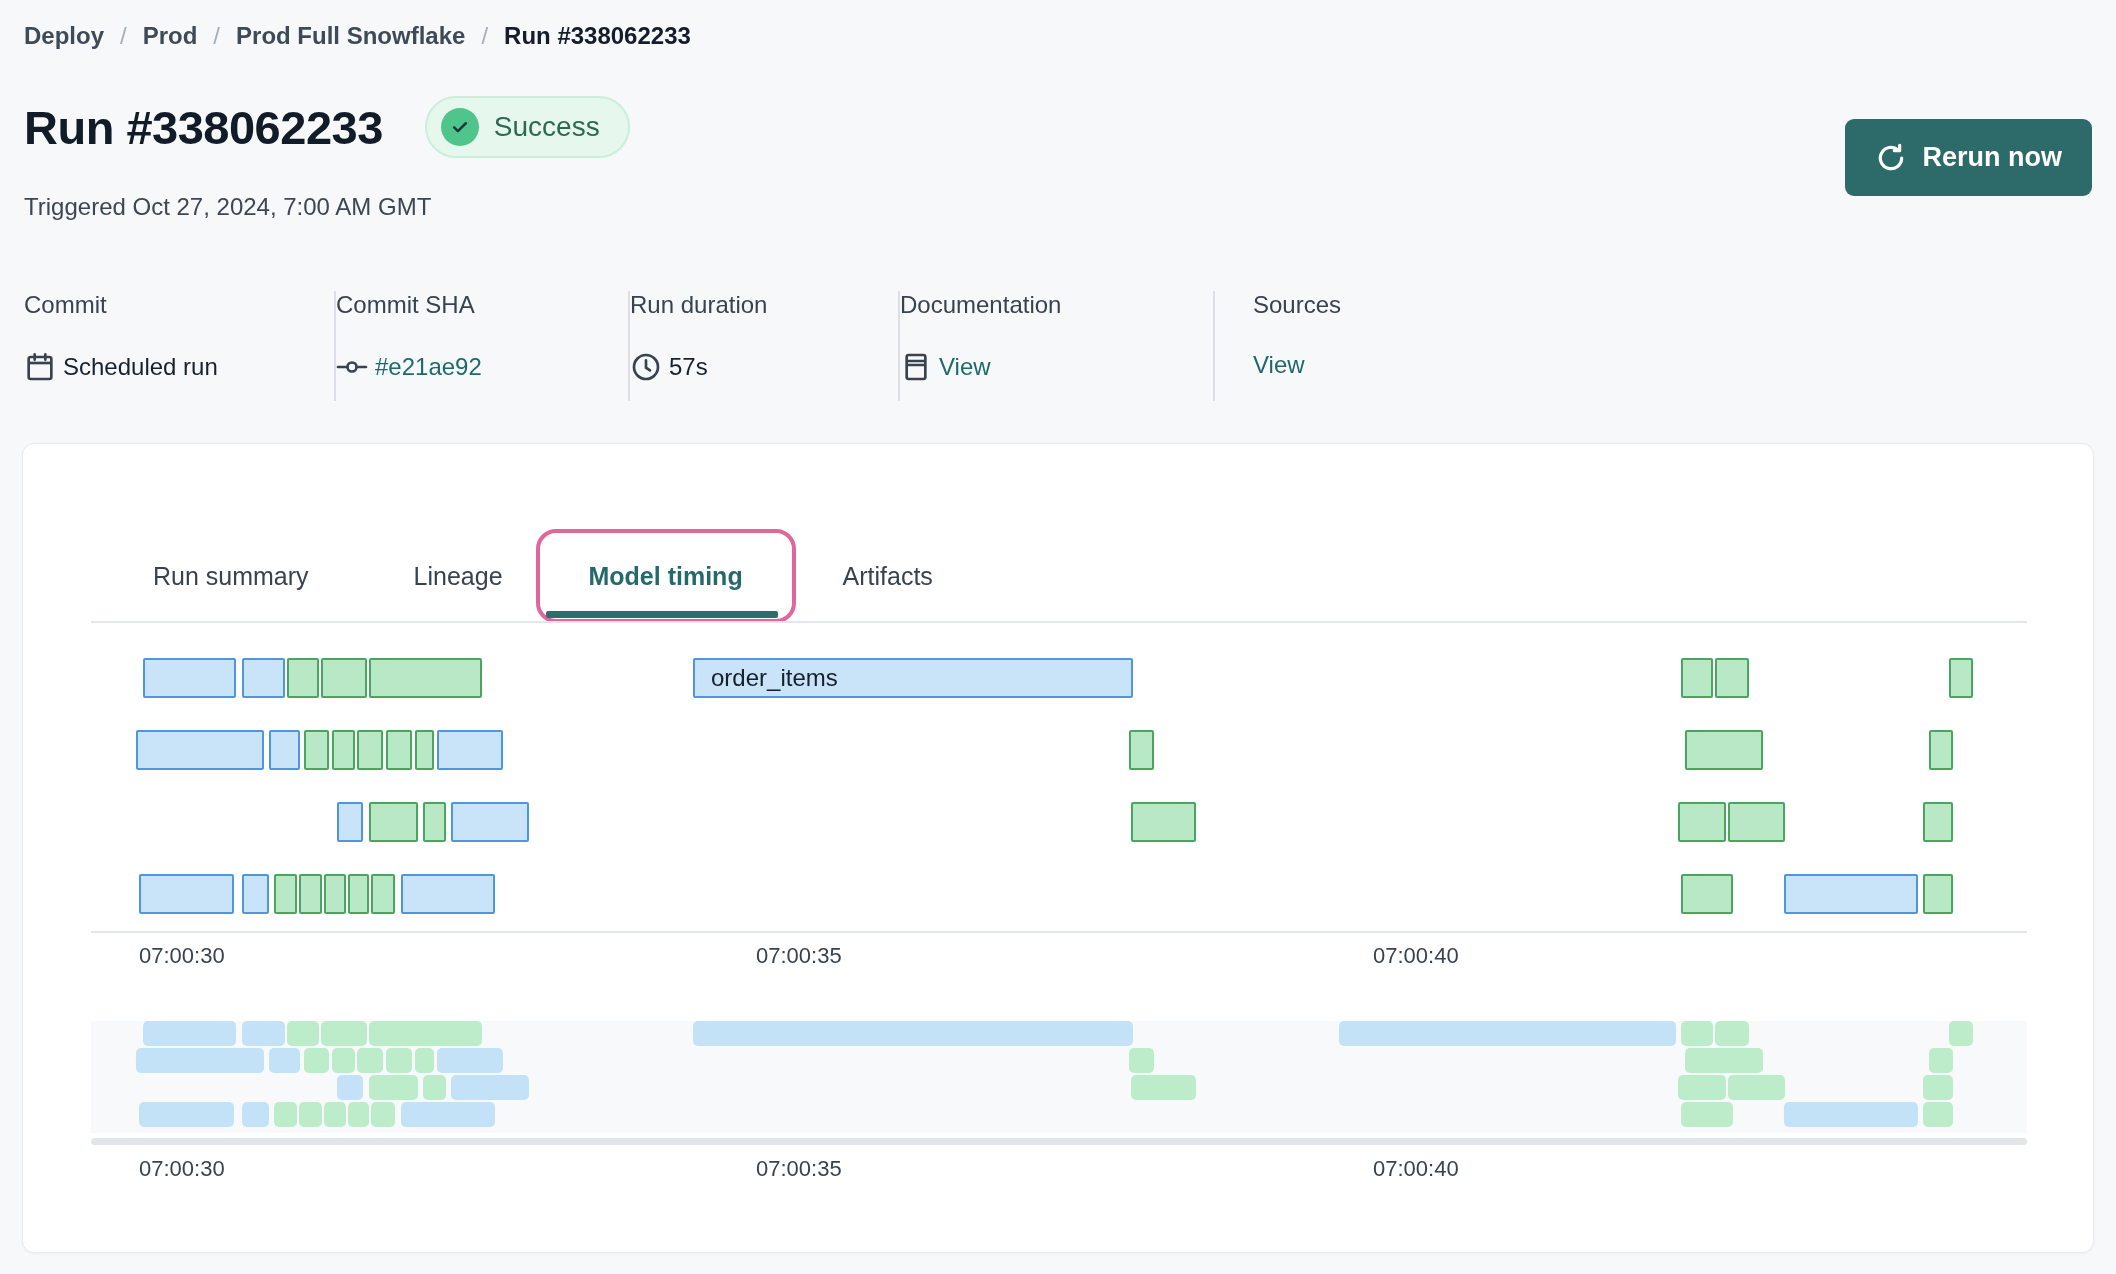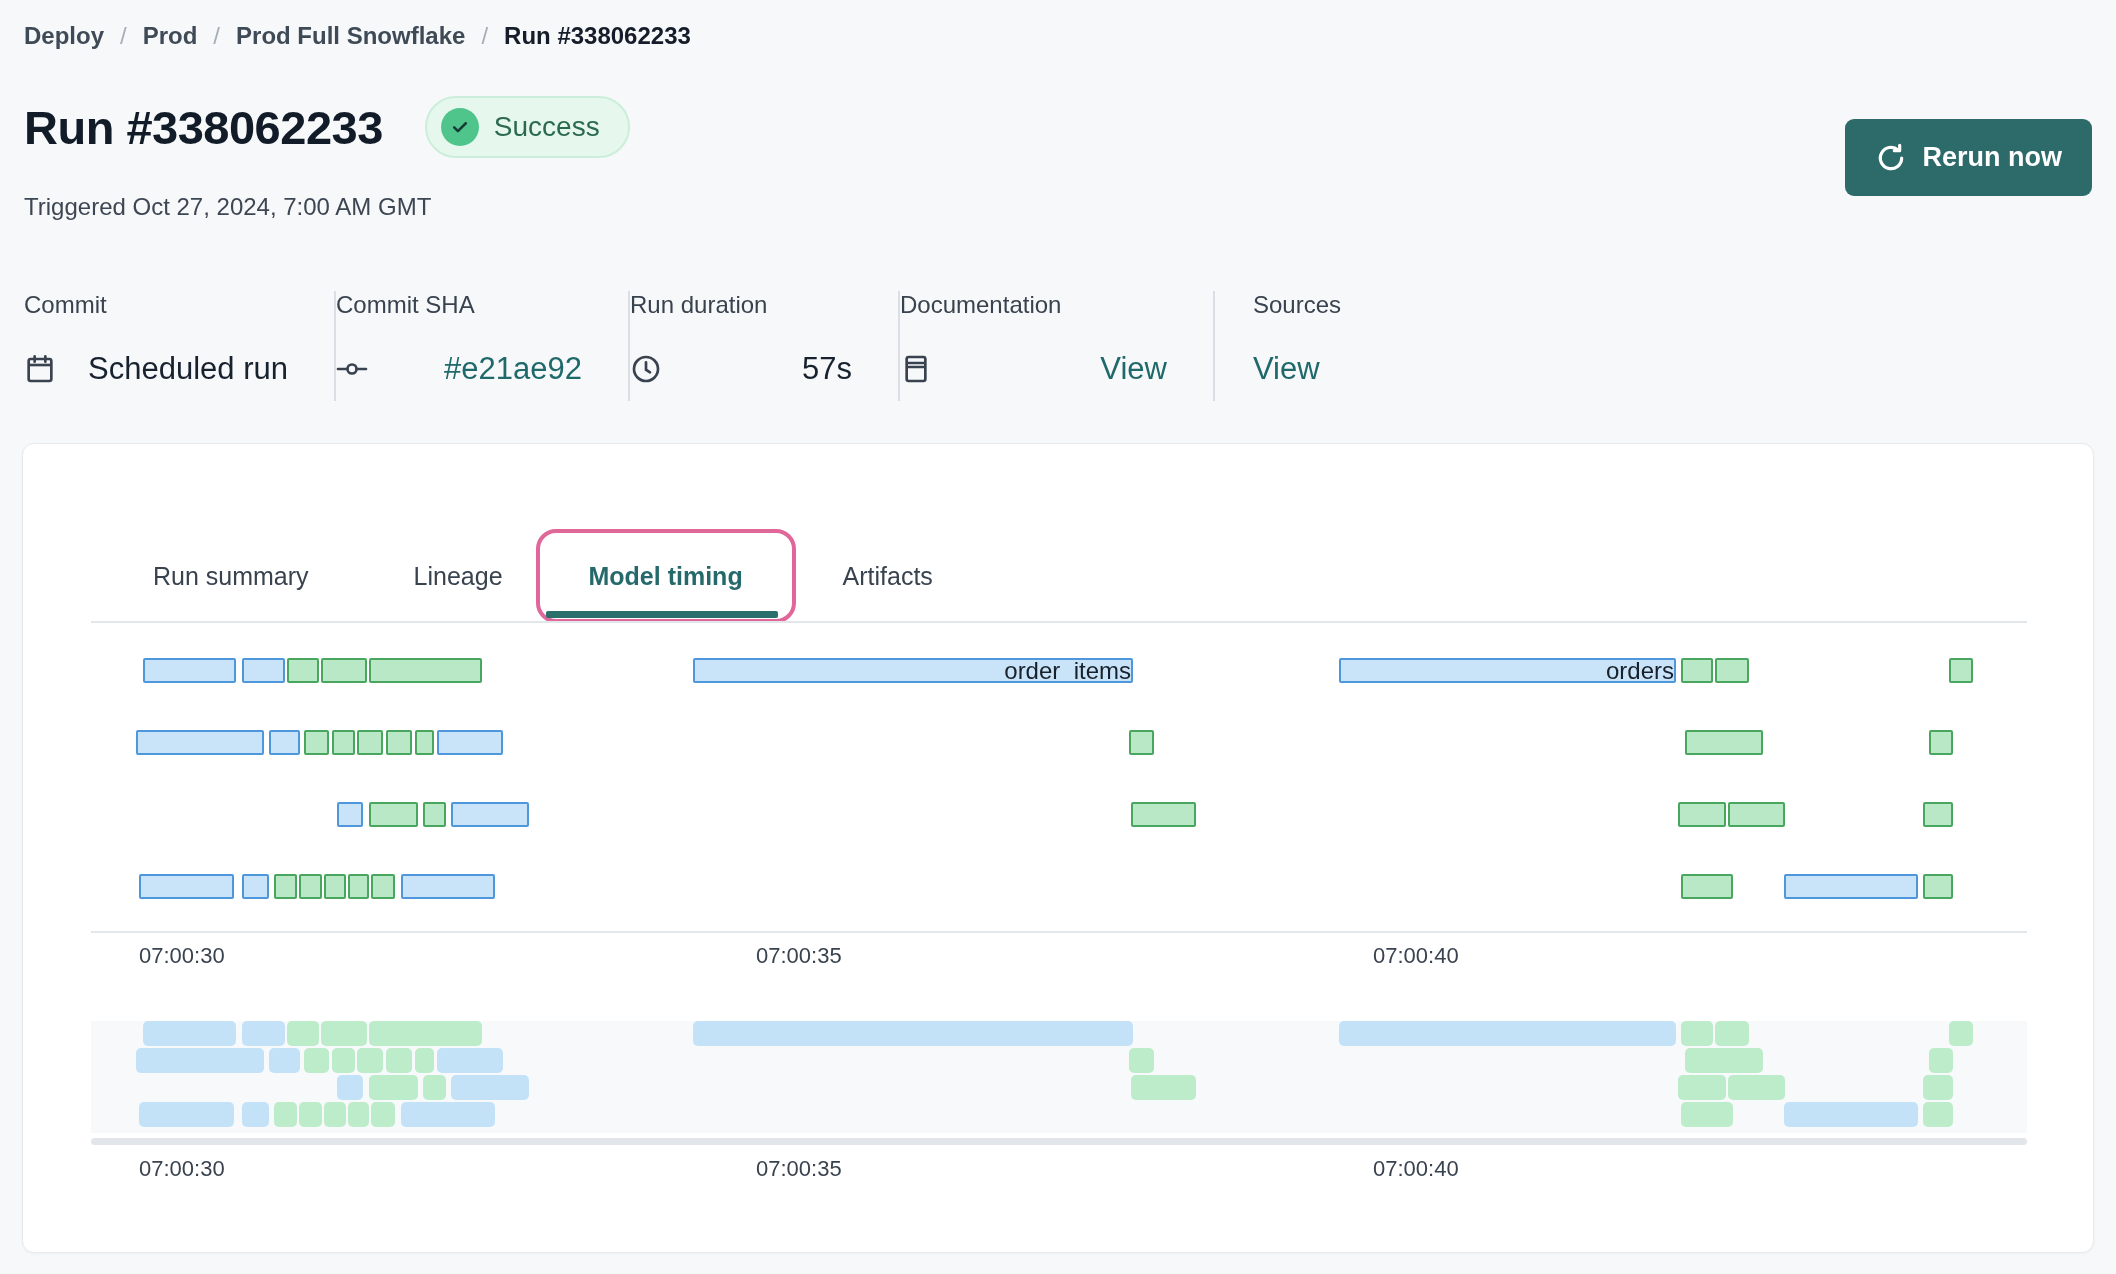--- a/index.html
+++ b/index.html
@@ -25,38 +25,38 @@
   .status-badge .txt { font-size:28px; color:#2b6a4e; }
   .triggered { position:absolute; left:24px; top:193px; font-size:24px; color:#3d4653; }
   .rerun-btn { position:absolute; right:24px; top:119px; height:77px; padding:0 30px; background:#2d6a6a; border:none; border-radius:9px; display:flex; align-items:center; gap:16px; color:#ffffff; font-size:27px; font-weight:700; cursor:pointer; font-family:inherit; }
   .rerun-btn svg { width:32px; height:32px; }
   
   .meta-row { position:absolute; left:24px; top:291px; display:flex; }
   .meta-col { padding-right:46px; border-right:2px solid #dbdfe5; min-height:110px; }
   .meta-col:first-child { padding-left:0; }
   .meta-col:last-child { border-right:none; }
   .meta-label { font-size:24px; color:#39434f; }
-  .meta-value { margin-top:32px; display:flex; align-items:center; gap:7px; font-size:31px; color:#18222e;justify-content:space-between; }
+  .meta-value { margin-top:32px; display:flex; align-items:center; gap:7px; font-size:24px; color:#18222e; }
   .meta-value svg { width:32px; height:32px; flex:none; }
   .meta-link { color:#20696a; cursor:pointer; }
   
   .card { position:absolute; left:22px; top:443px; width:2072px; height:810px; background:#ffffff; border:1px solid #e6e9ed; border-radius:12px; box-shadow:0 1px 3px rgba(20,30,40,0.04); }
   
   .tabs { position:absolute; left:90px; top:85px; height:94px; display:flex; align-items:center; }
   .tab { font-size:25px; color:#39434f; cursor:pointer; white-space:nowrap; }
   .tab-run-summary { margin-left:40px; }
   .tab-lineage { margin-left:105px; }
   .tab-artifacts { margin-left:47px; }
   .tab-active-box { margin-left:33px; position:relative; width:260px; height:94px; background:#ffffff; border:4px solid #e0679a; border-radius:20px; display:flex; align-items:center; justify-content:center; }
   .tab-active-box .tab { color:#26696b; font-weight:700; }
   .tab-active-box::after { content:""; position:absolute; left:6px; bottom:1px; width:232px; height:7px; background:#2a6f6c; border-radius:2px; }
   .tabs-underline { position:absolute; left:68px; top:177px; width:1936px; height:2px; background:#e4e7ea; }
   
   .gantt { position:absolute; left:68px; top:202px; width:1936px; height:285px; }
-  .bar { position:absolute; height:25px; border-radius:2px; border:2.5px solid transparent; display:flex; align-items:center; overflow:hidden; cursor:pointer;justify-content:flex-end; }
+  .bar { position:absolute; height:40px; border-radius:2px; border:2.5px solid transparent; display:flex; align-items:center; overflow:hidden; cursor:pointer; }
   .bar.blue  { background:#c9e4f8; border-color:#4f97dc; }
   .bar.green { background:#b9e8c6; border-color:#49a65e; }
   .bar .bar-label { font-size:24px; color:#17202b; padding-left:16px; white-space:nowrap; }
   .axis-line { position:absolute; left:68px; top:487px; width:1936px; height:2px; background:#e5e8eb; }
   .axis-ticks { position:absolute; left:68px; top:499px; width:1936px; height:30px; }
   .tick { position:absolute; top:0; font-size:22px; color:#39434f; white-space:nowrap; }
   
   .minimap { position:absolute; left:68px; top:577px; width:1936px; height:112px; background:#f7f9fa; }
   .mbar { position:absolute; height:25px; border-radius:5px; }
   .mbar.blue  { background:#c3e2f7; }
@@ -172,23 +172,20 @@
   <div class="tabs-underline"></div>
 
   <div class="gantt" id="gantt-main">
       <div class="bar blue" style="left: 52px; width: 93px; top: 12px;"></div>
       <div class="bar blue" style="left: 151px; width: 43px; top: 12px;"></div>
       <div class="bar green" style="left: 196px; width: 32px; top: 12px;"></div>
       <div class="bar green" style="left: 230px; width: 46px; top: 12px;"></div>
       <div class="bar green" style="left: 278px; width: 113px; top: 12px;"></div>
       <div class="bar blue" style="left: 602px; width: 440px; top: 12px;">
         <span class="bar-label">order_items</span>
-      </div>
-      <div class="bar blue" style="left: 1248px; width: 337px; top: 12px;">
-        <span class="bar-label">orders</span>
       </div>
       <div class="bar green" style="left: 1590px; width: 32px; top: 12px;"></div>
       <div class="bar green" style="left: 1624px; width: 34px; top: 12px;"></div>
       <div class="bar green" style="left: 1858px; width: 24px; top: 12px;"></div>
       <div class="bar blue" style="left: 45px; width: 128px; top: 84px;"></div>
       <div class="bar blue" style="left: 178px; width: 31px; top: 84px;"></div>
       <div class="bar green" style="left: 213px; width: 25px; top: 84px;"></div>
       <div class="bar green" style="left: 241px; width: 23px; top: 84px;"></div>
       <div class="bar green" style="left: 266px; width: 26px; top: 84px;"></div>
       <div class="bar green" style="left: 295px; width: 26px; top: 84px;"></div>

